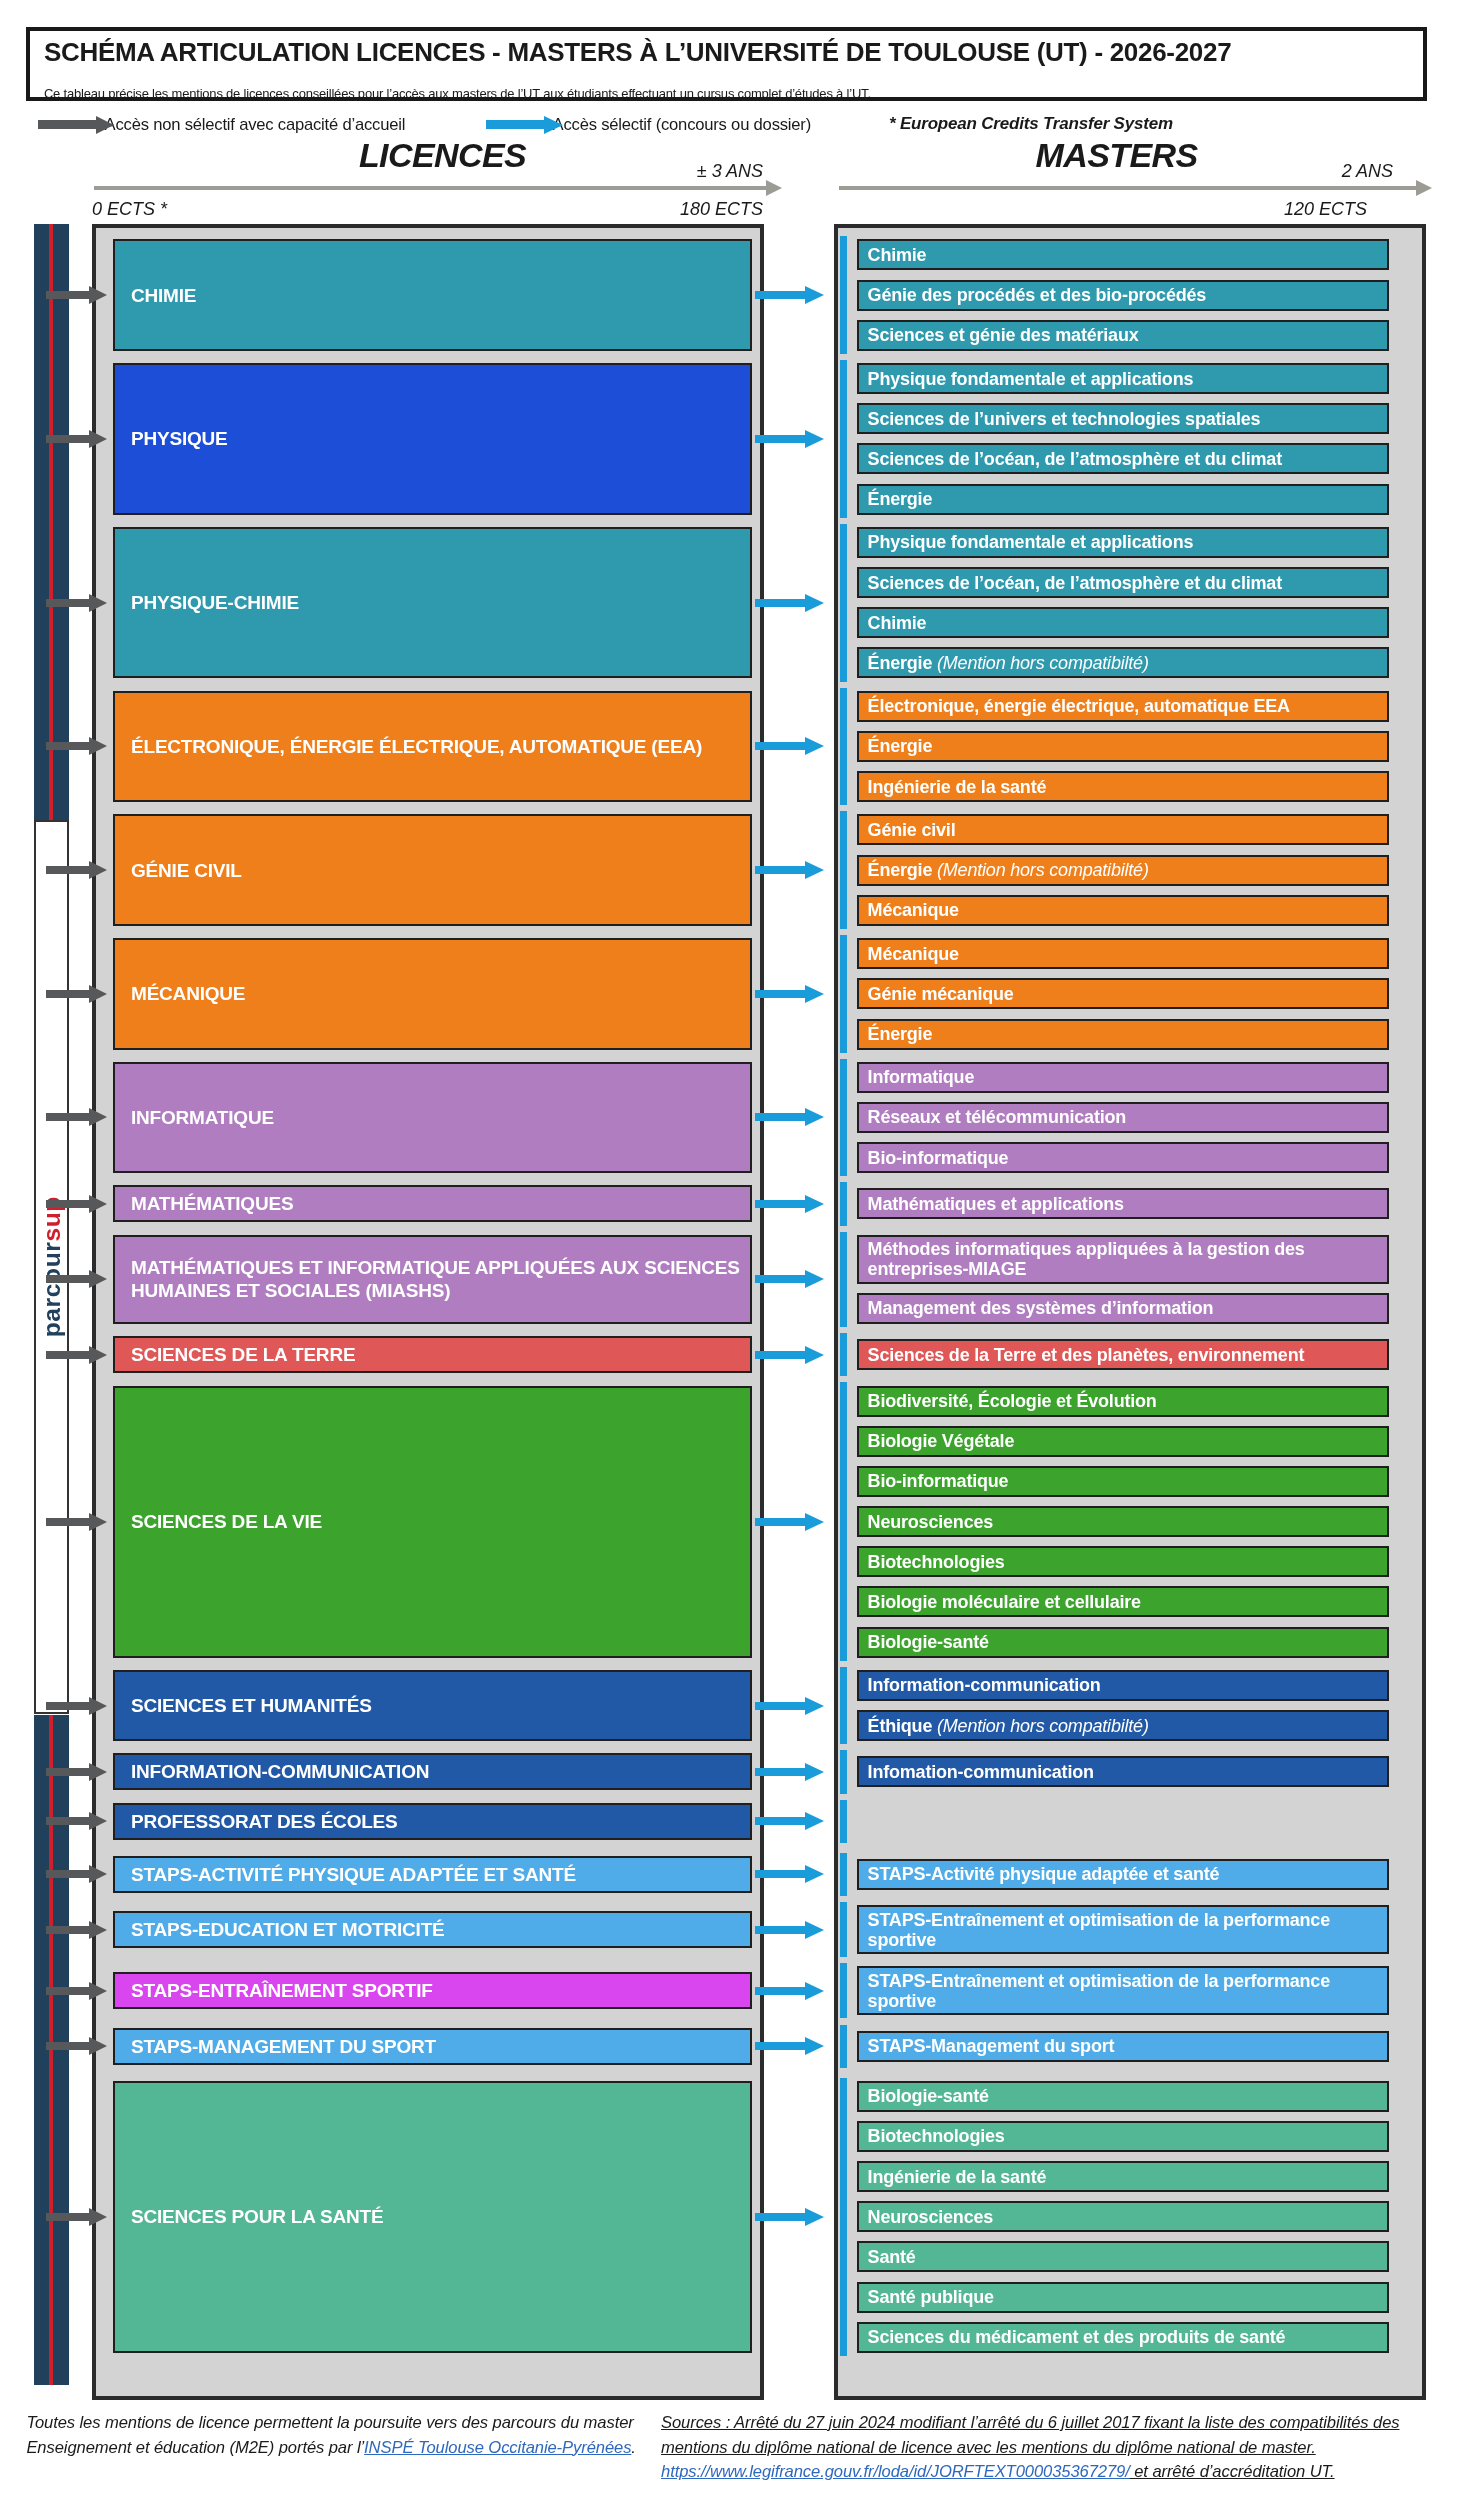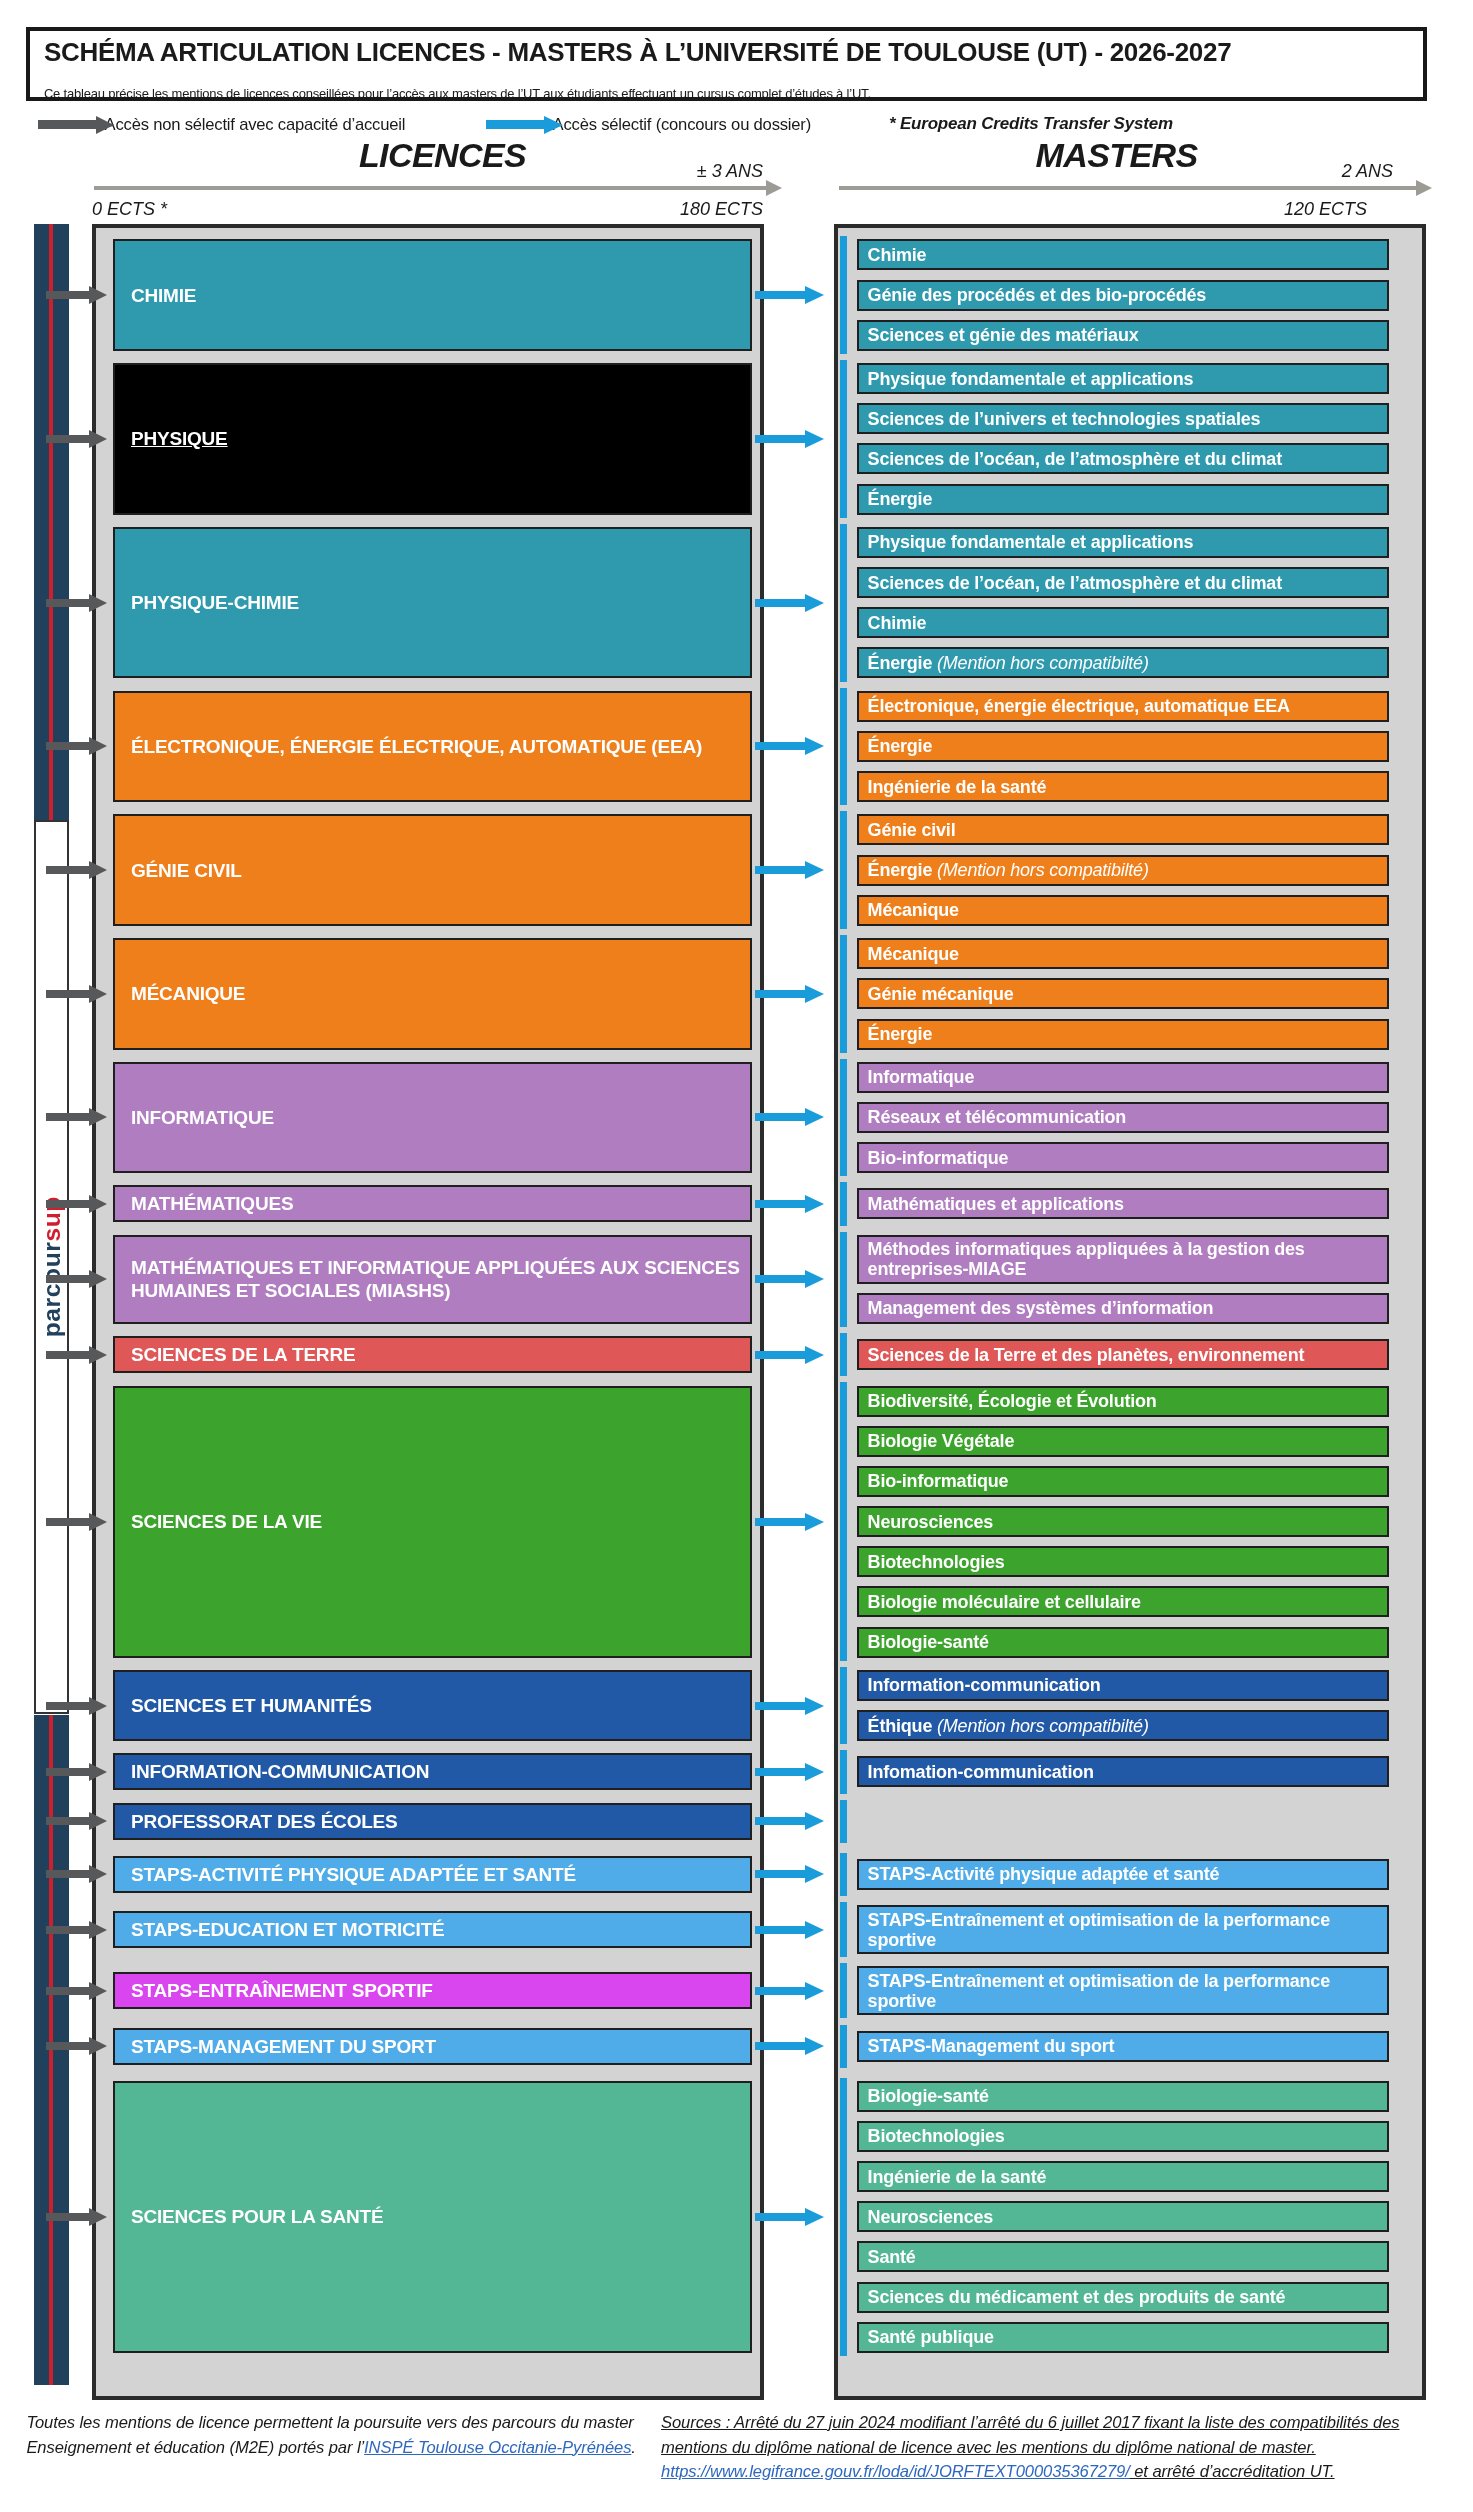--- a/index.html
+++ b/index.html
@@ -156,21 +156,21 @@
           <div class="mbox" style="background: rgb(47, 154, 174);">
             <span class="mline">Sciences et génie des matériaux</span>
           </div>
         </div>
       </div>
       <div class="row">
         <div class="c1">
           <span class="arrow gray"></span>
         </div>
         <div class="c2">
-          <div class="lbox" style="background: #000000; text-decoration: underline;">
+          <div class="lbox" style="background: #1d4ed8;">
             <span class="ltxt">PHYSIQUE</span>
           </div>
         </div>
         <div class="c3">
           <span class="arrow blue"></span>
         </div>
         <div class="c4">
           <span class="strip"></span>
         </div>
         <div class="c5">
@@ -601,24 +601,24 @@
           <div class="mbox" style="background: rgb(83, 183, 149);">
             <span class="mline">Ingénierie de la santé</span>
           </div>
           <div class="mbox" style="background: rgb(83, 183, 149);">
             <span class="mline">Neurosciences</span>
           </div>
           <div class="mbox" style="background: rgb(83, 183, 149);">
             <span class="mline">Santé</span>
           </div>
           <div class="mbox" style="background: rgb(83, 183, 149);">
+            <span class="mline">Santé publique</span>
+          </div>
+          <div class="mbox" style="background: rgb(83, 183, 149);">
             <span class="mline">Sciences du médicament et des produits de santé</span>
-          </div>
-          <div class="mbox" style="background: rgb(83, 183, 149);">
-            <span class="mline">Santé publique</span>
           </div>
         </div>
       </div>
     </div>
 
   <div class="footer left">
     <span>Toutes les mentions de licence permettent la poursuite vers des parcours du master Enseignement et éducation (M2E) portés par l’</span><span class="flink">INSPÉ Toulouse Occitanie-Pyrénées</span><span>.</span>
   </div>
   <div class="footer right">
     <span>Sources : Arrêté du 27 juin 2024 modifiant l’arrêté du 6 juillet 2017 fixant la liste des compatibilités des mentions du diplôme national de licence avec les mentions du diplôme national de master. </span><span class="flink">https://www.legifrance.gouv.fr/loda/id/JORFTEXT000035367279/</span><span> et arrêté d’accréditation UT.</span>

